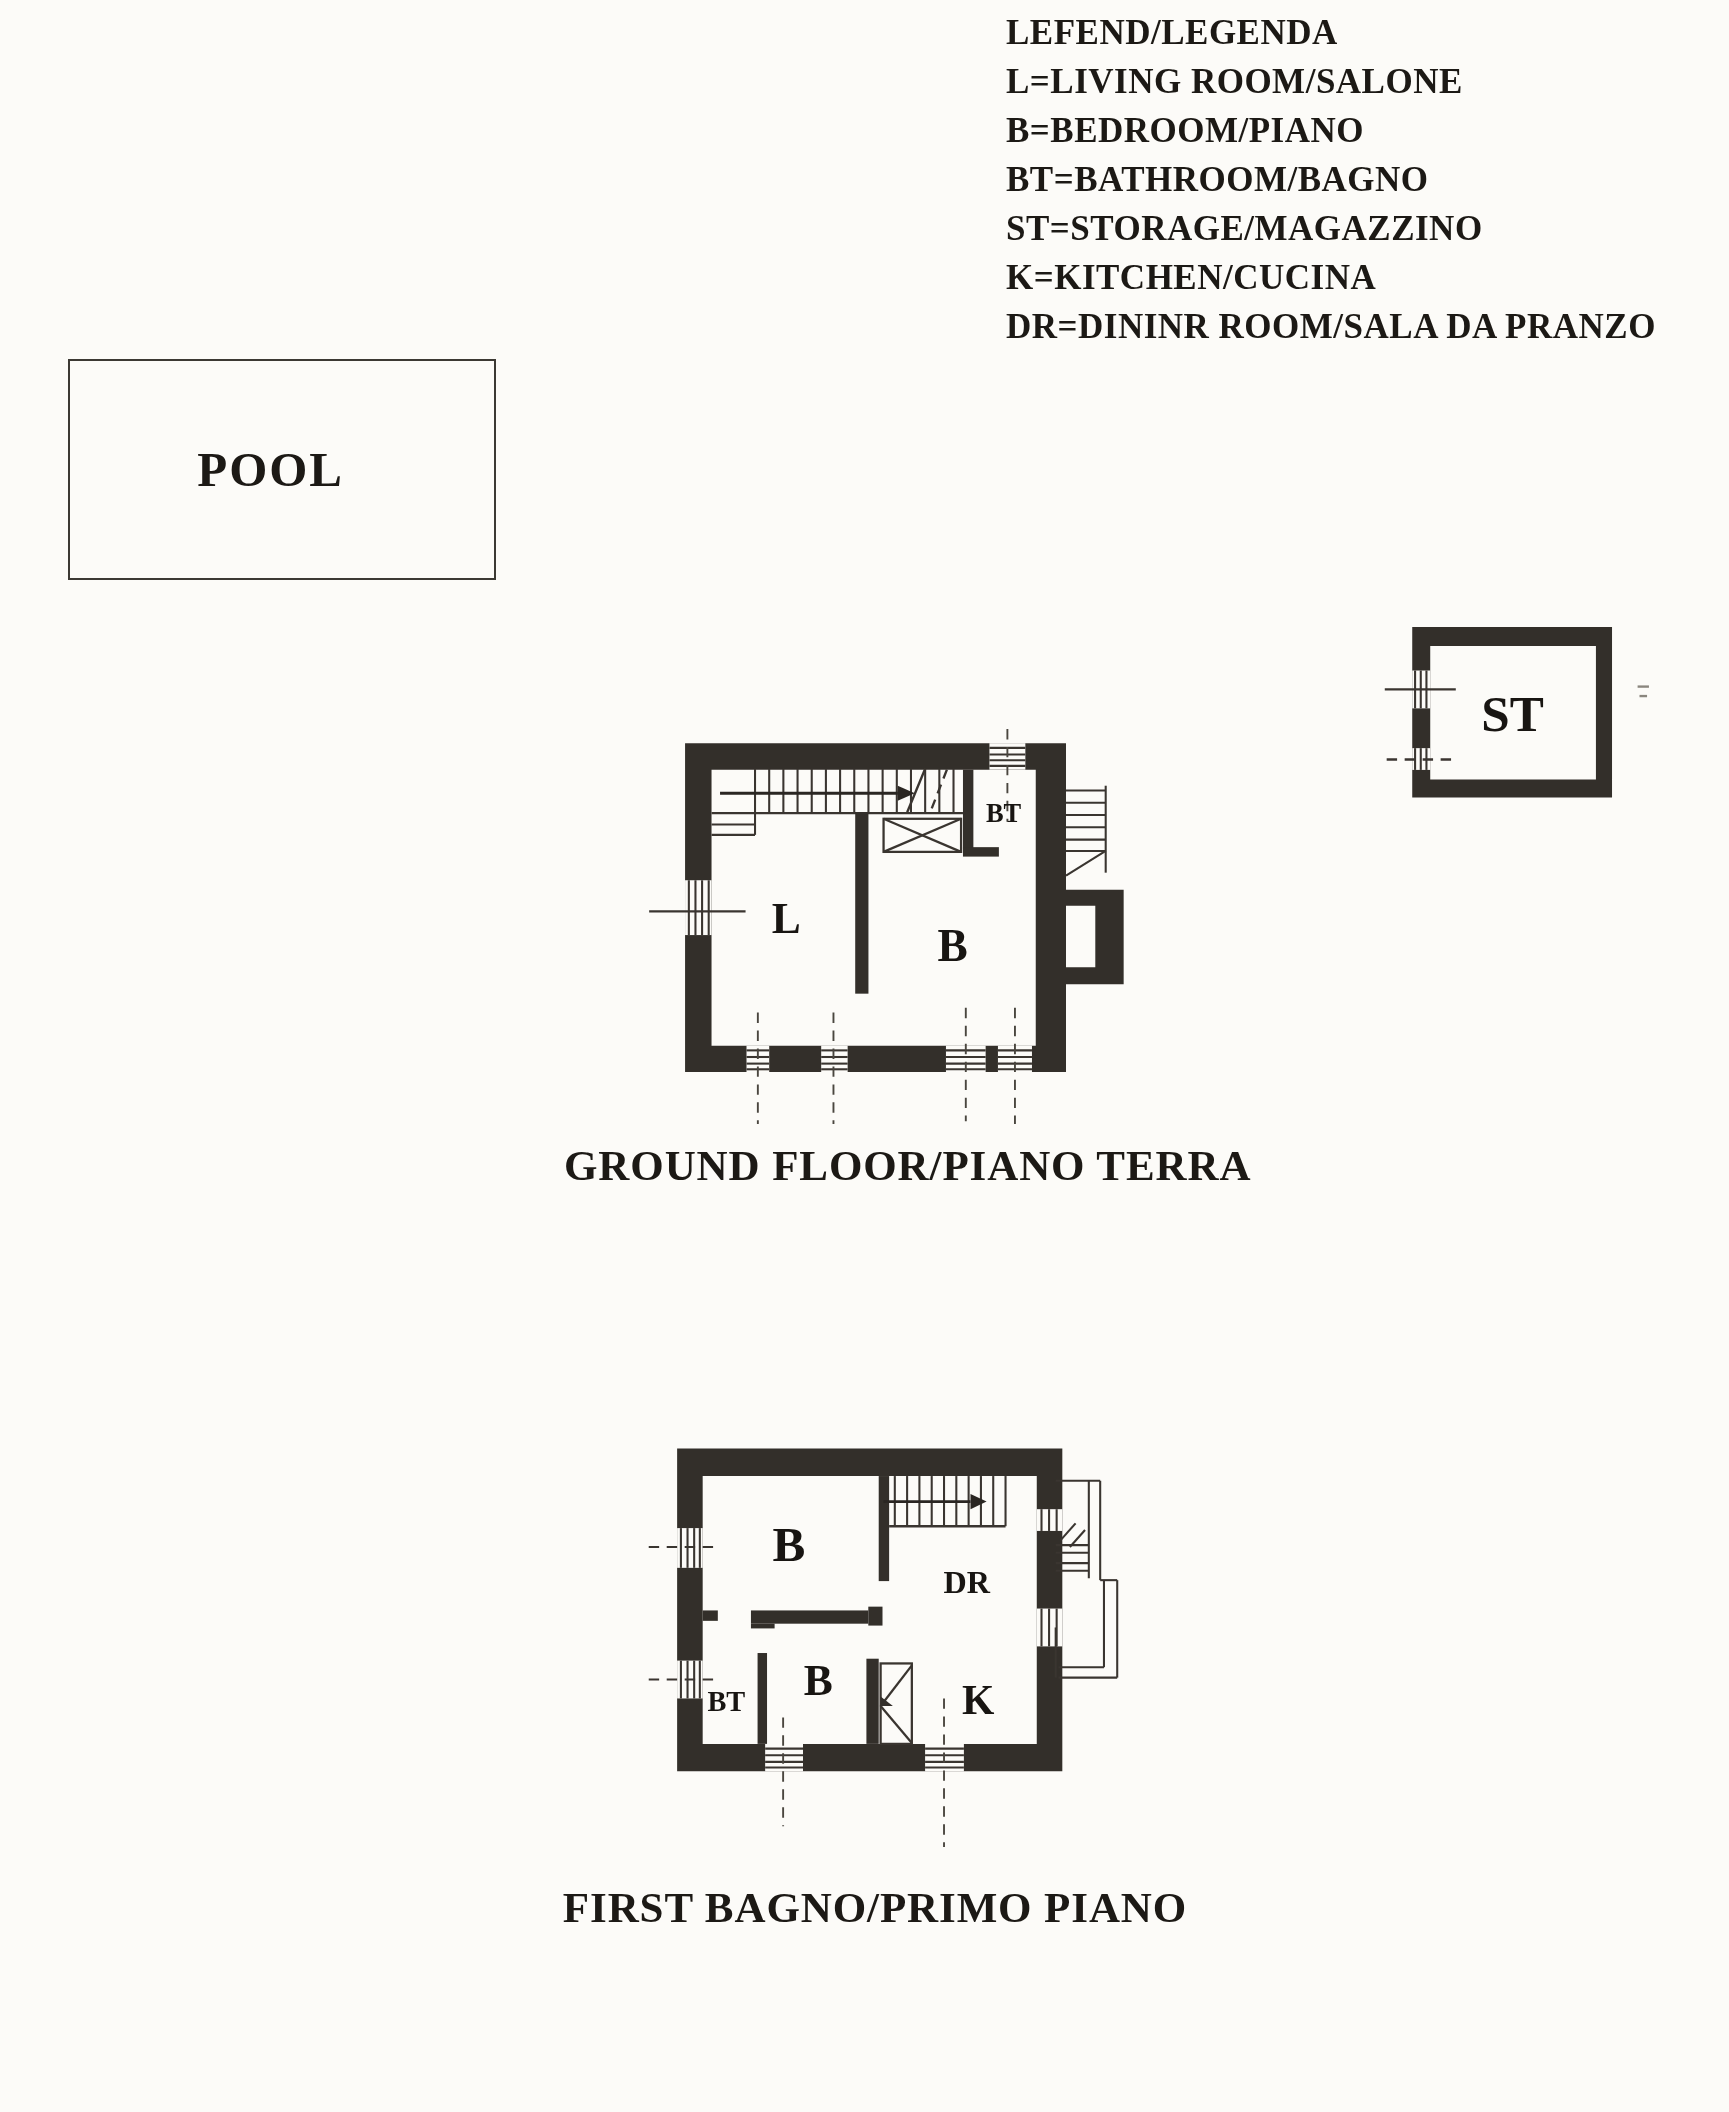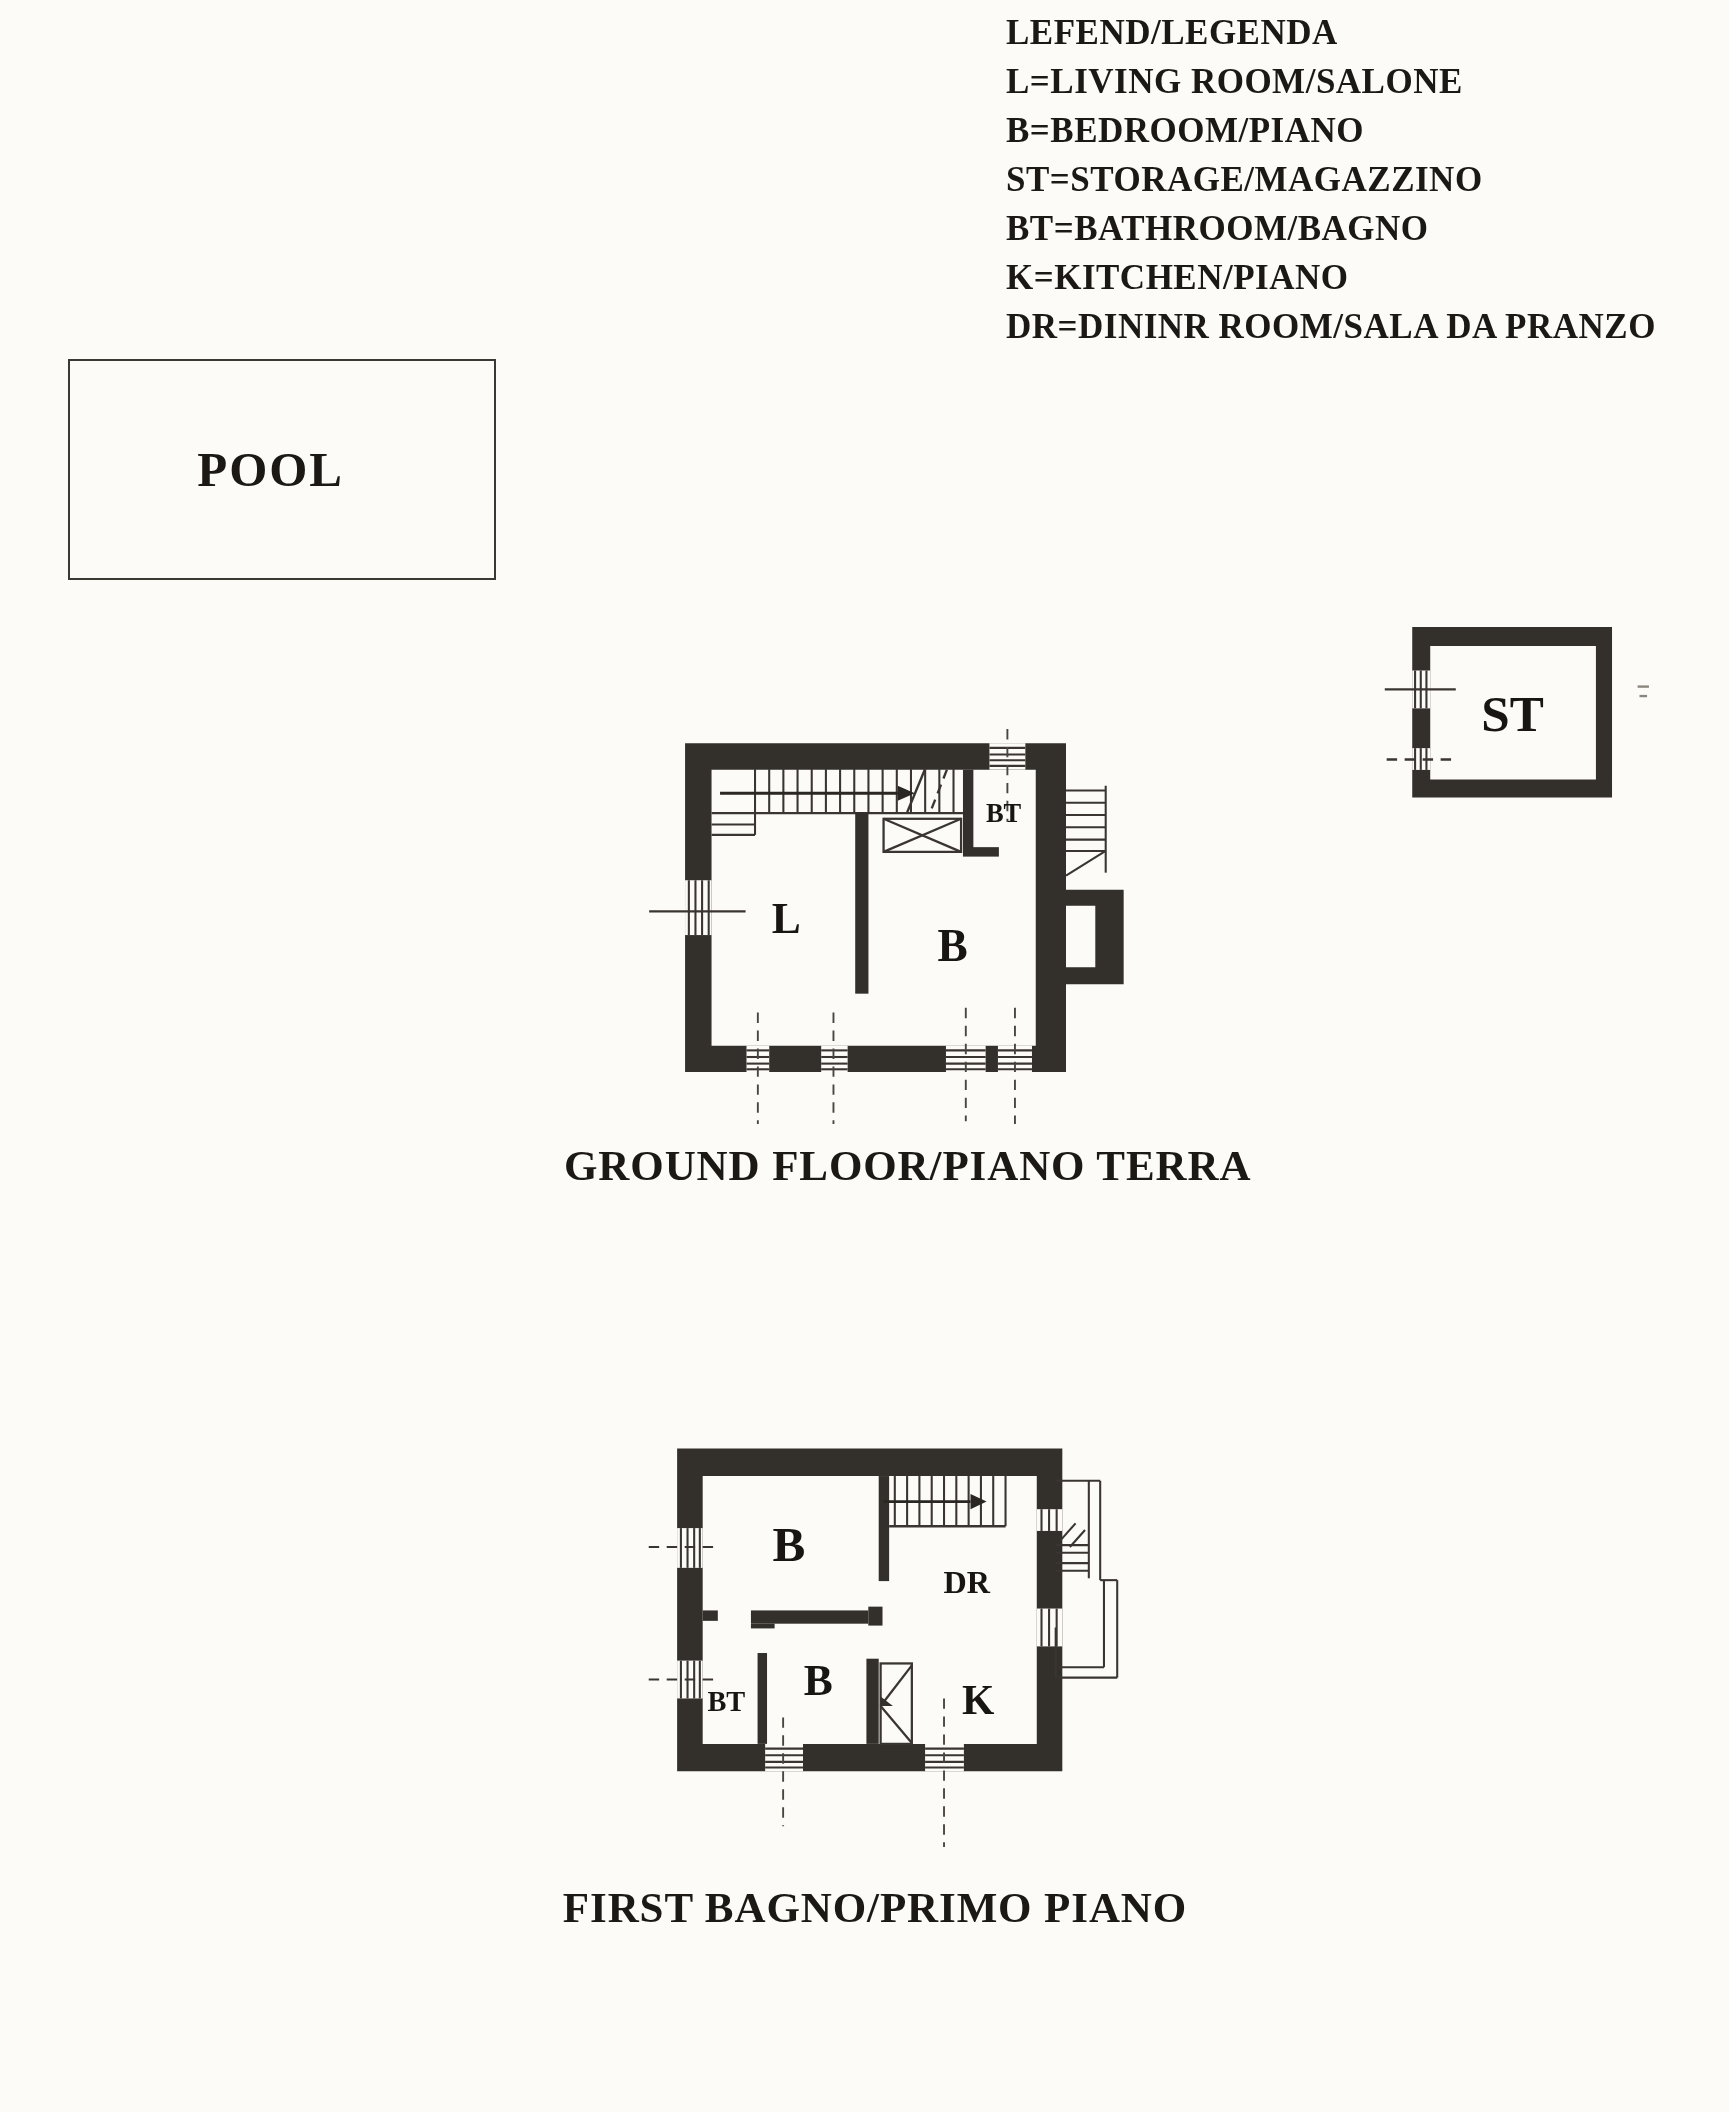--- a/index.html
+++ b/index.html
@@ -47,23 +47,23 @@
 </style>
 </head>
 <body>
 
 <div class="page">
 
   <div class="legend">
     <div>LEFEND/LEGENDA</div>
     <div>L=LIVING ROOM/SALONE</div>
     <div>B=BEDROOM/PIANO</div>
+    <div>BT=BATHROOM/BAGNO</div>
     <div>ST=STORAGE/MAGAZZINO</div>
-    <div>BT=BATHROOM/BAGNO</div>
-    <div>K=KITCHEN/PIANO</div>
+    <div>K=KITCHEN/CUCINA</div>
     <div>DR=DININR ROOM/SALA DA PRANZO</div>
   </div>
 
   <div class="pool">
     <span class="pool-label">POOL</span>
   </div>
 
   <svg class="plan plan-storage" width="303" height="218" viewBox="0 0 320 230">
     <g>
       <path d="M52,22 H263 V202 H52 Z M71,42 H246 V183 H71 Z" fill="#332f2a" fill-rule="evenodd"></path>

